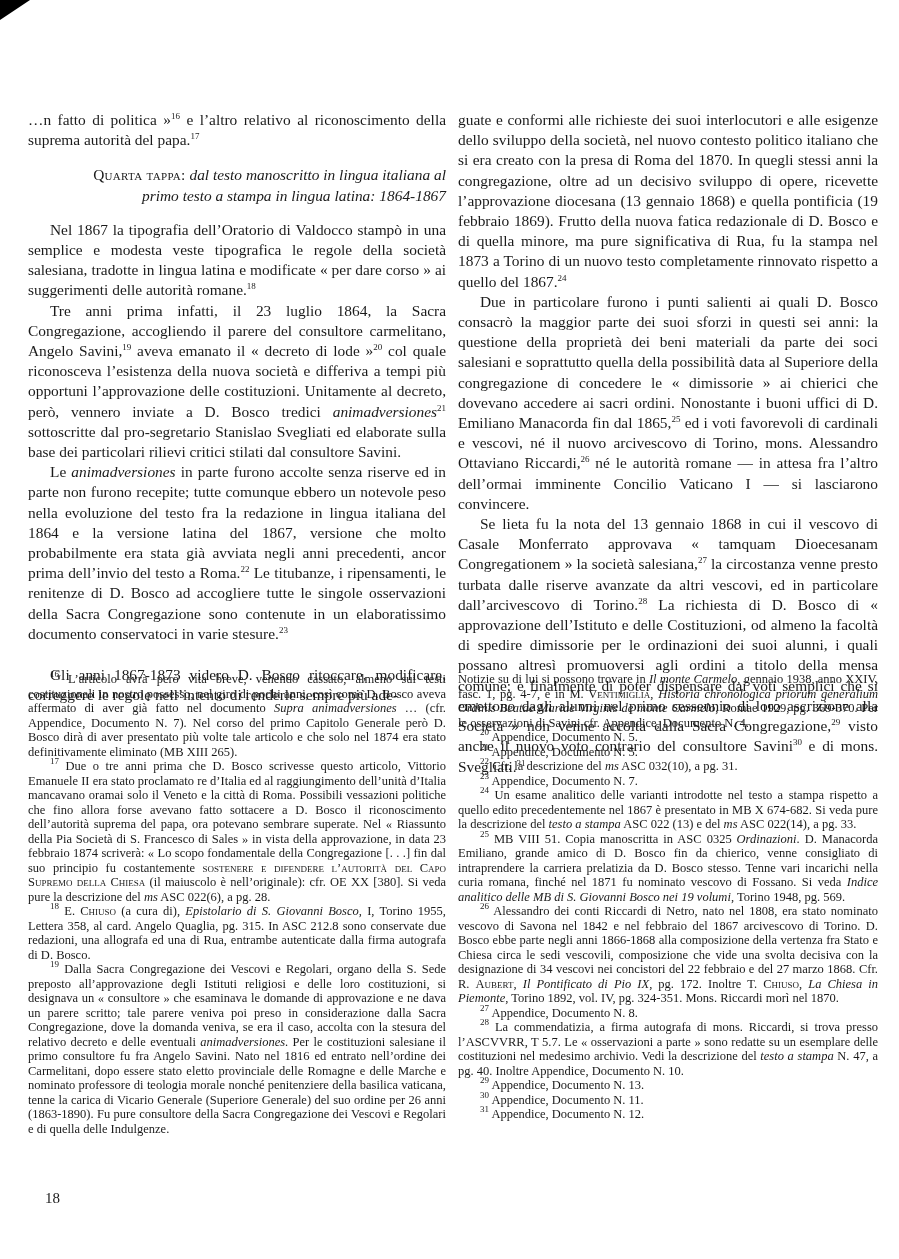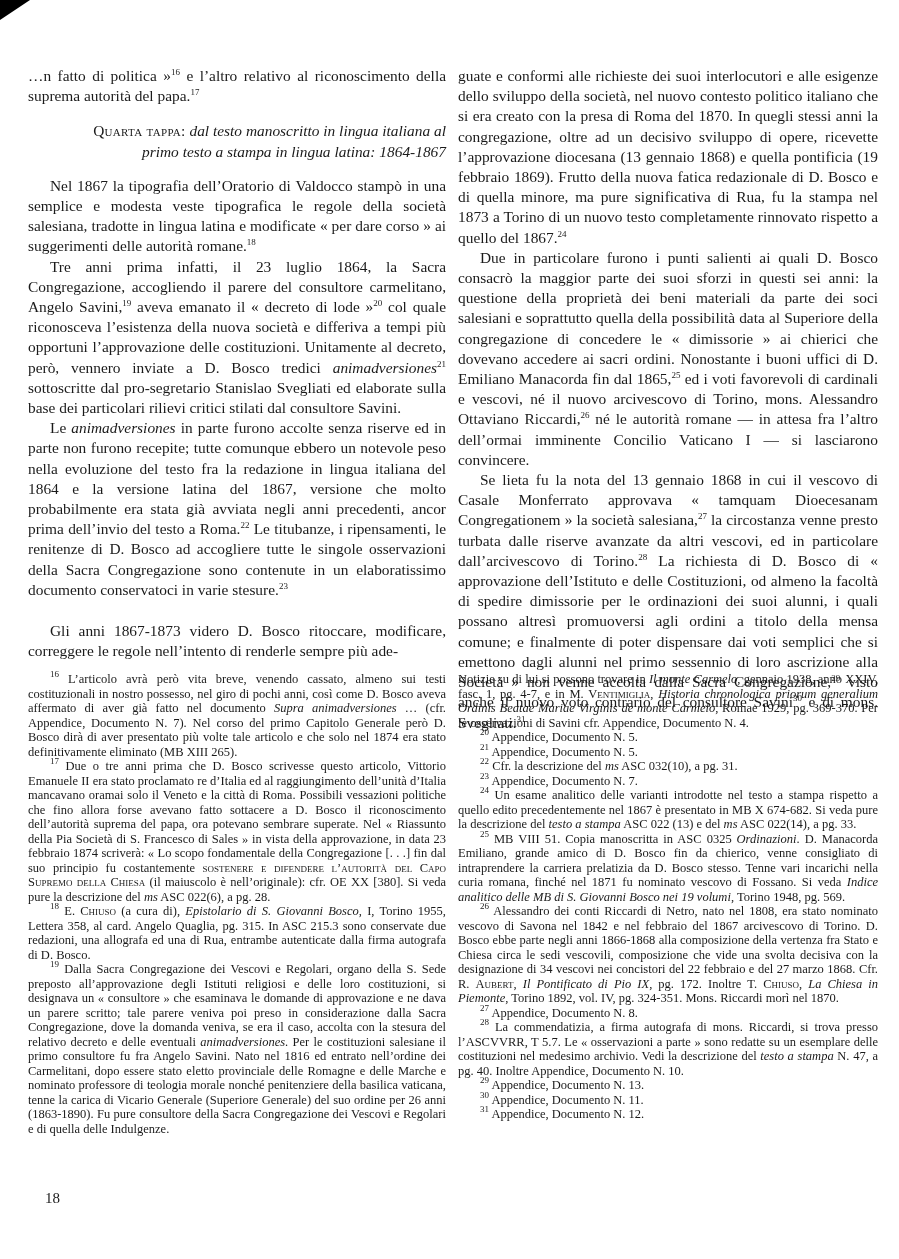--- a/index.html
+++ b/index.html
@@ -14,21 +14,21 @@
   }
   .col {
     position: absolute; top: 66px; width: 418px;
     font-family: "Liberation Serif", serif;
     font-size: 15.4px; line-height: 20.2px; text-align: justify;
     hyphens: none;
   }
   .col.left { left: 28px; }
   .col.right { left: 458px; width: 420px; }
   .col p { margin: 0; text-indent: 22px; }
-  .col p.noindent { text-indent: 0; }
+  .col p.noindent { text-indent: 0; margin-top: 44px; }
   .heading {
     margin: 0; padding-left: 22px; text-indent: -22px;
     text-align: right;
   }
   .heading .sc { font-variant: small-caps; letter-spacing: 0.3px; }
   .heading .it { font-style: italic; }
   .gap-h { height: 15px; }
   .gap-s { height: 14px; }
   sup { font-size: 9px; line-height: 0; vertical-align: 6px; }
   i { font-style: italic; }
@@ -67,21 +67,21 @@
 
 <div class="col right">
   <p class="noindent"><span>guate e conformi alle richieste dei suoi interlocutori e alle esigenze dello sviluppo della società, nel nuovo contesto politico italiano che si era creato con la presa di Roma del 1870. In quegli stessi anni la congregazione, oltre ad un decisivo sviluppo di opere, ricevette l’approvazione diocesana (13 gennaio 1868) e quella pontificia (19 febbraio 1869). Frutto della nuova fatica redazionale di D. Bosco e di quella minore, ma pure significativa di Rua, fu la stampa nel 1873 a Torino di un nuovo testo completamente rinnovato rispetto a quello del 1867.</span><sup>24</sup></p>
   <p><span>Due in particolare furono i punti salienti ai quali D. Bosco consacrò la maggior parte dei suoi sforzi in questi sei anni: la questione della proprietà dei beni materiali da parte dei soci salesiani e soprattutto quella della possibilità data al Superiore della congregazione di concedere le « dimissorie » ai chierici che dovevano accedere ai sacri ordini. Nonostante i buoni uffici di D. Emiliano Manacorda fin dal 1865,</span><sup>25</sup><span> ed i voti favorevoli di cardinali e vescovi, né il nuovo arcivescovo di Torino, mons. Alessandro Ottaviano Riccardi,</span><sup>26</sup><span> né le autorità romane — in attesa fra l’altro dell’ormai imminente Concilio Vaticano I — si lasciarono convincere.</span></p>
   <p><span>Se lieta fu la nota del 13 gennaio 1868 in cui il vescovo di Casale Monferrato approvava « tamquam Dioecesanam Congregationem » la società salesiana,</span><sup>27</sup><span> la circostanza venne presto turbata dalle riserve avanzate da altri vescovi, ed in particolare dall’arcivescovo di Torino.</span><sup>28</sup><span> La richiesta di D. Bosco di « approvazione dell’Istituto e delle Costituzioni, od almeno la facoltà di spedire dimissorie per le ordinazioni dei suoi alunni, i quali possano altresì promuoversi agli ordini a titolo della mensa comune; e finalmente di poter dispensare dai voti semplici che si emettono dagli alunni nel primo sessennio di loro ascrizione alla Società » non venne accolta dalla Sacra Congregazione,</span><sup>29</sup><span> visto anche il nuovo voto contrario del consultore Savini</span><sup>30</sup><span> e di mons. Svegliati.</span><sup>31</sup></p>
 </div>
 
 <div class="notes left">
   <p><sup>16</sup><span> L’articolo avrà però vita breve, venendo cassato, almeno sui testi costituzionali in nostro possesso, nel giro di pochi anni, così come D. Bosco aveva affermato di aver già fatto nel documento </span><i>Supra animadversiones</i><span> … (cfr. Appendice, Documento N. 7). Nel corso del primo Capitolo Generale però D. Bosco dirà di aver presentato più volte tale articolo e che solo nel 1874 era stato definitivamente eliminato (MB XIII 265).</span></p>
   <p><sup>17</sup><span> Due o tre anni prima che D. Bosco scrivesse questo articolo, Vittorio Emanuele II era stato proclamato re d’Italia ed al raggiungimento dell’unità d’Italia mancavano oramai solo il Veneto e la città di Roma. Possibili vessazioni politiche che fino allora forse avevano fatto sottacere a D. Bosco il riconoscimento dell’autorità suprema del papa, ora potevano sembrare superate. Nel « Riassunto della Pia Società di S. Francesco di Sales » in vista della approvazione, in data 23 febbraio 1874 scriverà: « Lo scopo fondamentale della Congregazione [. . .] fin dal suo principio fu costantemente </span><span class="sc">sostenere e difendere l’autorità del Capo Supremo della Chiesa</span><span> (il maiuscolo è nell’originale): cfr. OE XX [380]. Si veda pure la descrizione del </span><i>ms</i><span> ASC 022(6), a pg. 28.</span></p>
-  <p><sup>18</sup><span> E. </span><span class="sc">Chiuso</span><span> (a cura di), </span><i>Epistolario di S. Giovanni Bosco</i><span>, I, Torino 1955, Lettera 358, al card. Angelo Quaglia, pg. 315. In ASC 215.3 sono conservate due redazioni, una allografa ed una di Rua, entrambe autenticate dalla firma autografa di D. Bosco.</span></p>
+  <p><sup>18</sup><span> E. </span><span class="sc">Chiuso</span><span> (a cura di), </span><i>Epistolario di S. Giovanni Bosco</i><span>, I, Torino 1955, Lettera 358, al card. Angelo Quaglia, pg. 315. In ASC 212.8 sono conservate due redazioni, una allografa ed una di Rua, entrambe autenticate dalla firma autografa di D. Bosco.</span></p>
   <p><sup>19</sup><span> Dalla Sacra Congregazione dei Vescovi e Regolari, organo della S. Sede preposto all’approvazione degli Istituti religiosi e delle loro costituzioni, si designava un « consultore » che esaminava le domande di approvazione e ne dava un parere scritto; tale parere veniva poi preso in considerazione dalla Sacra Congregazione, dove la domanda veniva, se era il caso, accolta con la stesura del relativo decreto e delle eventuali </span><i>animadversiones</i><span>. Per le costituzioni salesiane il primo consultore fu fra Angelo Savini. Nato nel 1816 ed entrato nell’ordine dei Carmelitani, dopo essere stato eletto provinciale delle Romagne e delle Marche e nominato professore di teologia morale nonché penitenziere della basilica vaticana, tenne la carica di Vicario Generale (Superiore Generale) del suo ordine per 26 anni (1863-1890). Fu pure consultore della Sacra Congregazione dei Vescovi e Regolari e di quella delle Indulgenze.</span></p>
 </div>
 
 <div class="notes right">
   <p class="cont"><span>Notizie su di lui si possono trovare in </span><i>Il monte Carmelo</i><span>, gennaio 1938, anno XXIV, fasc. 1, pg. 4-7, e in M. </span><span class="sc">Ventimiglia</span><span>, </span><i>Historia chronologica priorum generalium Ordinis Beatae Mariae Virginis de monte Carmelo</i><span>, Romae 1929, pg. 369-370. Per le osservazioni di Savini cfr. Appendice, Documento N. 4.</span></p>
   <p><sup>20</sup><span> Appendice, Documento N. 5.</span></p>
   <p><sup>21</sup><span> Appendice, Documento N. 5.</span></p>
   <p><sup>22</sup><span> Cfr. la descrizione del </span><i>ms</i><span> ASC 032(10), a pg. 31.</span></p>
   <p><sup>23</sup><span> Appendice, Documento N. 7.</span></p>
   <p><sup>24</sup><span> Un esame analitico delle varianti introdotte nel testo a stampa rispetto a quello edito precedentemente nel 1867 è presentato in MB X 674-682. Si veda pure la descrizione del </span><i>testo a stampa</i><span> ASC 022 (13) e del </span><i>ms</i><span> ASC 022(14), a pg. 33.</span></p>

